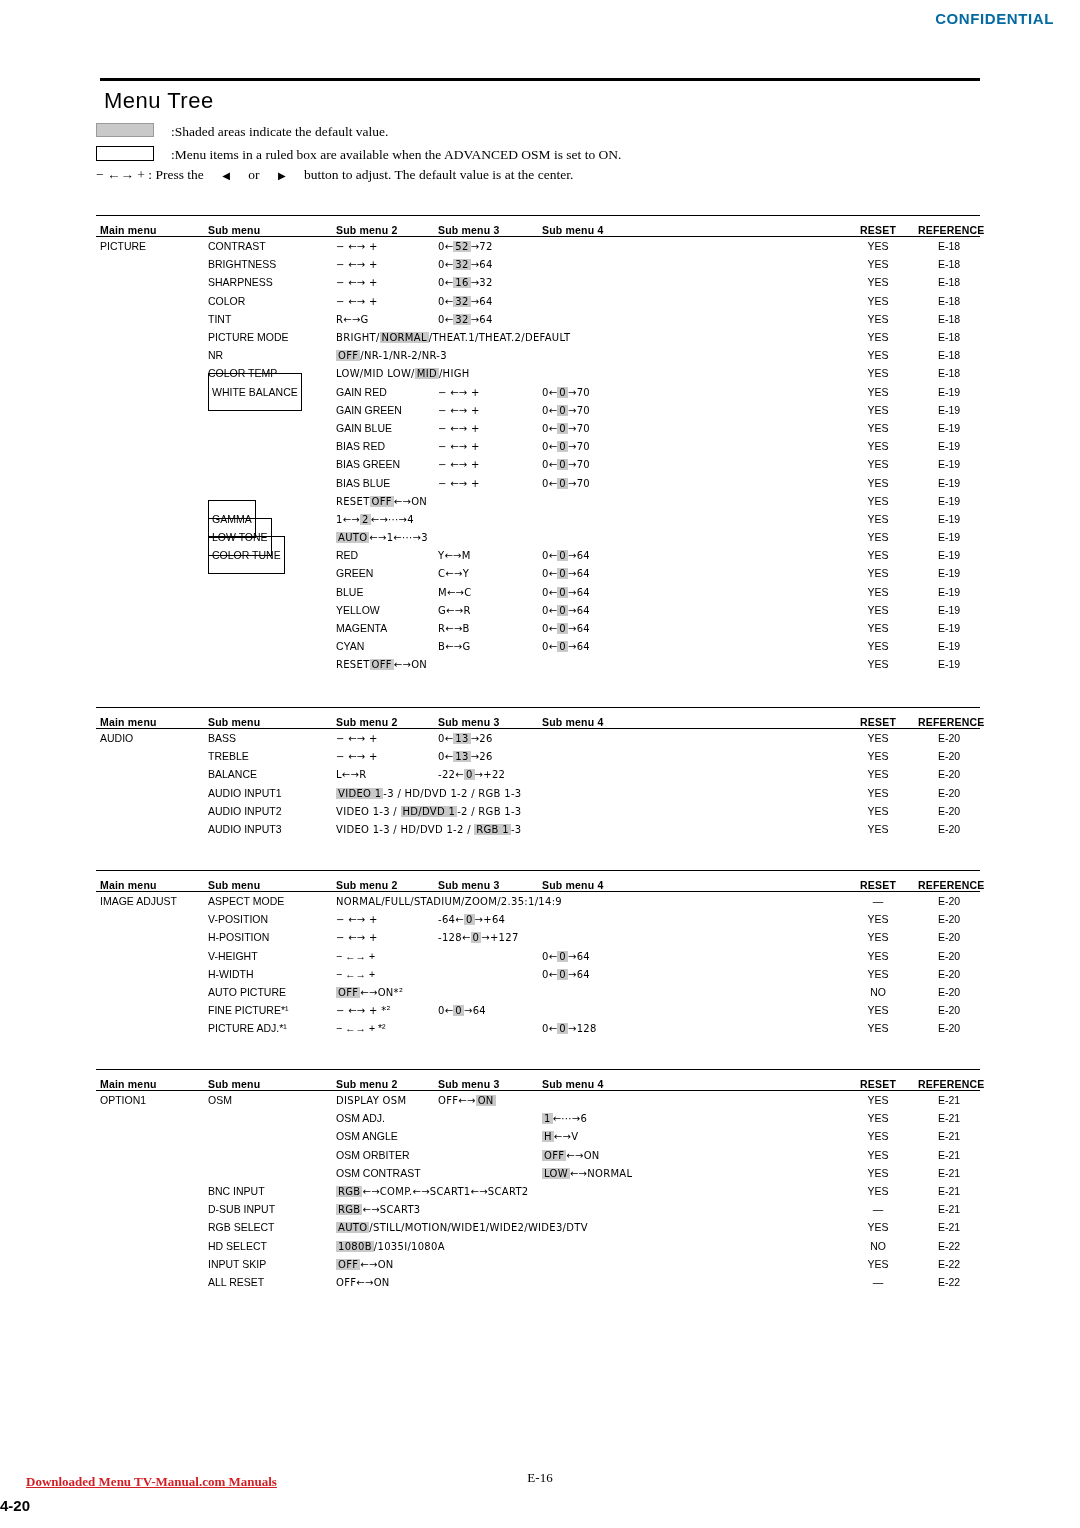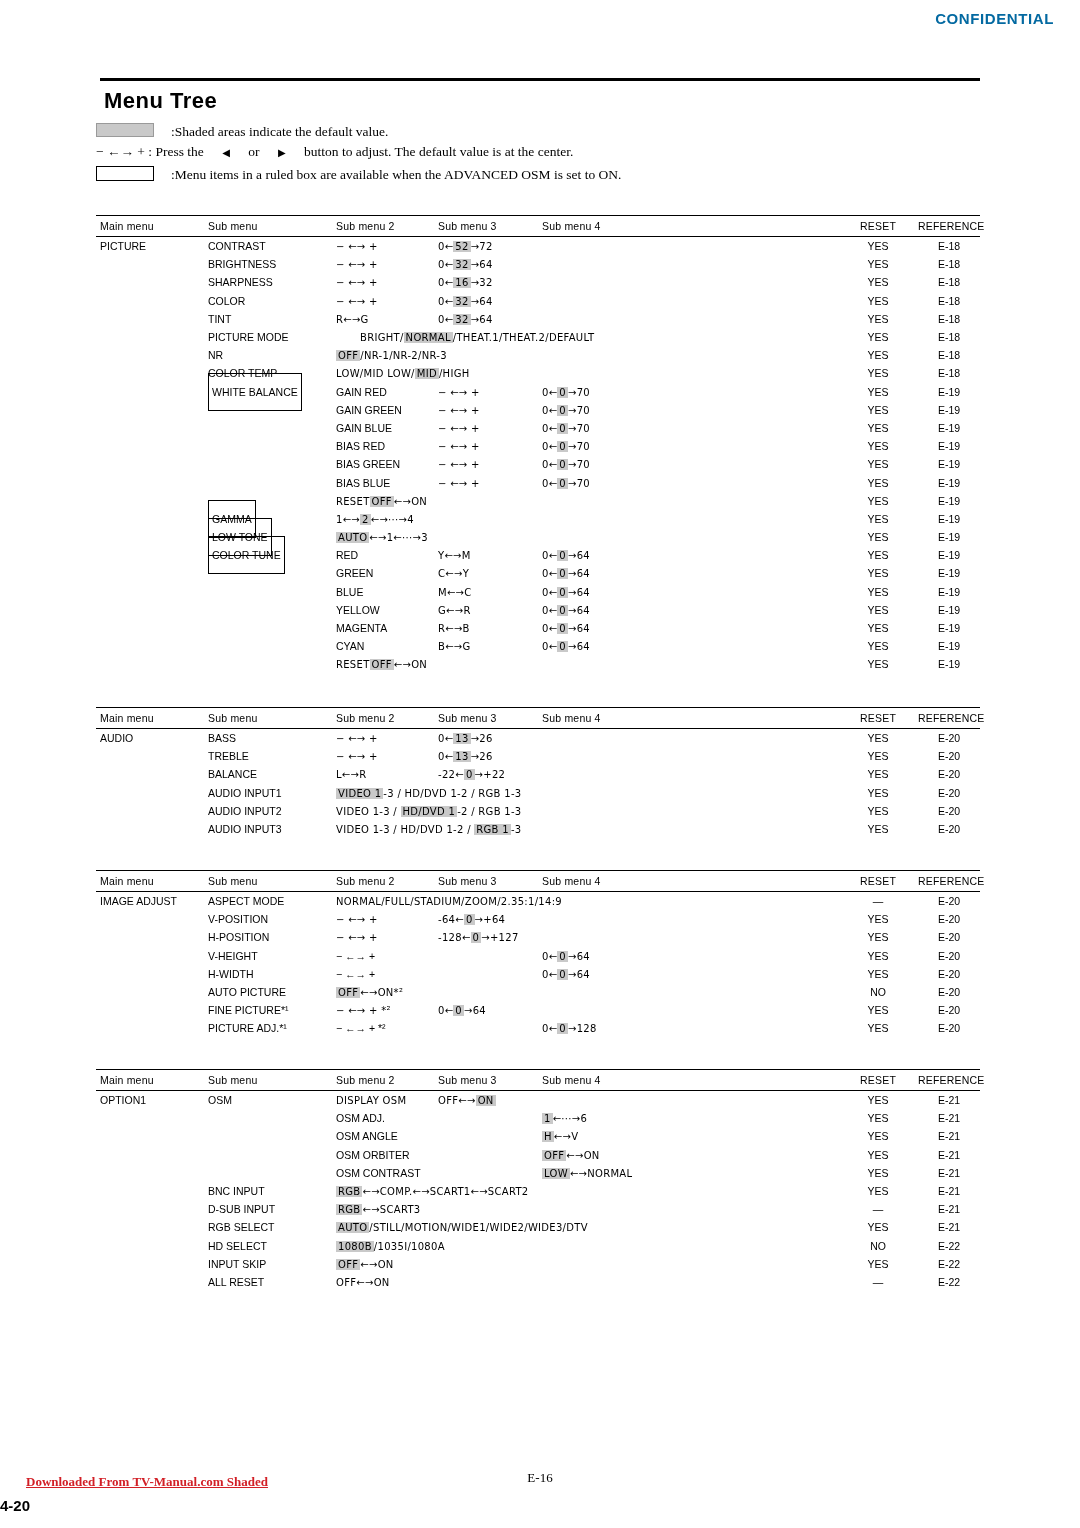--- a/index.html
+++ b/index.html
@@ -17,42 +17,42 @@
     color:#0369a1; font-weight:bold; font-size:15px;
     letter-spacing:0.6px;
   }
 
   .rule-top {
     position:absolute; left:100px; top:78px; width:880px;
     border-top:3px solid #000;
   }
   .title {
     position:absolute; left:104px; top:88px;
-    font-size:22px; font-weight:bold; letter-spacing:0.5px;
+    font-size:22px; font-weight:normal; letter-spacing:0.5px;
   }
 
   .legend { position:absolute; left:96px; top:122px; width:900px; }
   .legend-row { display:flex; align-items:baseline; font-size:13.5px; font-family:"Liberation Serif", serif; margin-bottom:4px;gap:15px; }
   .swatch-grey {
     display:inline-block; width:56px; height:12px; background:#c9c9c9;
     border:1px solid #9a9a9a; margin-right:2px; position:relative; top:1px;
   }
   .swatch-box {
     display:inline-block; width:56px; height:13px; background:#fff;
     border:1.5px solid #000; margin-right:2px; position:relative; top:2px;
   }
   .legend-txt { white-space:pre; }
   .tri-l:before { content:"\25C0"; font-size:10px; }
   .tri-r:before { content:"\25B6"; font-size:10px; }
 
   
   .tbl { position:absolute; left:96px; width:884px; font-size:10.5px; }
   .hdr {
     display:flex; border-top:1px solid #000; border-bottom:1px solid #000;
-    height:20px; align-items:center; font-weight:normal; font-size:10.5px;
+    height:20px; align-items:flex-end; font-weight:bold; font-size:10.5px;
     letter-spacing:0.2px;
   }
   .row { display:flex; height:18.2px; align-items:center; }
   .c-main { width:112px; padding-left:4px; box-sizing:border-box; }
   .c-sub  { width:128px; box-sizing:border-box; }
   .c-sub2 { width:102px; box-sizing:border-box; }
   .c-sub3 { width:104px; box-sizing:border-box; }
   .c-sub4 { width:296px; box-sizing:border-box; }
   .c-reset{ width:80px; text-align:center; box-sizing:border-box; }
   .c-ref  { width:62px; text-align:center; box-sizing:border-box; }
@@ -79,29 +79,29 @@
 
   <div class="rule-top"></div>
   <div class="title">Menu Tree</div>
 
   <div class="legend">
     <div class="legend-row">
       <span class="swatch-grey"></span>
       <span class="legend-txt">:Shaded areas indicate the default value.</span>
     </div>
     <div class="legend-row">
+      <span class="swatch-box"></span>
+      <span class="legend-txt">:Menu items in a ruled box are available when the ADVANCED OSM is set to ON.</span>
+    </div>
+    <div class="legend-row">
       <span class="legend-txt">− ←→ + : Press the </span>
       <span class="tri-l"></span>
       <span class="legend-txt"> or </span>
       <span class="tri-r"></span>
       <span class="legend-txt"> button to adjust. The default value is at the center.</span>
-    </div>
-    <div class="legend-row">
-      <span class="swatch-box"></span>
-      <span class="legend-txt">:Menu items in a ruled box are available when the ADVANCED OSM is set to ON.</span>
     </div>
   </div>
 
   <div id="tables">
       <div class="tbl" style="top: 215px;">
         <div class="hdr">
           <div class="c-main">Main menu</div>
           <div class="c-sub">Sub menu</div>
           <div class="c-sub2">Sub menu 2</div>
           <div class="c-sub3">Sub menu 3</div>
@@ -150,21 +150,21 @@
           <div class="c-sub">TINT</div>
           <div class="c-sub2"><span class="mono-arrow">R←→G</span></div>
           <div class="c-sub3"><span class="mono-arrow">0←<span class="hl">32</span>→64</span></div>
           <div class="c-sub4"></div>
           <div class="c-reset">YES</div>
           <div class="c-ref">E-18</div>
         </div>
         <div class="row">
           <div class="c-main"></div>
           <div class="c-sub">PICTURE MODE</div>
-          <div class="c-sub2" style="width: auto; white-space: nowrap; margin-left: 24px;"><span class="mono-arrow">BRIGHT/</span><span class="mono-arrow"><span class="hl">NORMAL</span>/THEAT.1/THEAT.2/DEFAULT</span></div>
+          <div class="c-sub2" style="width: auto; white-space: nowrap;"><span class="mono-arrow">BRIGHT/</span><span class="mono-arrow"><span class="hl">NORMAL</span>/THEAT.1/THEAT.2/DEFAULT</span></div>
           <div class="c-sub3" style="width: 502px; flex: 1 1 0%;"></div>
           <div class="c-reset">YES</div>
           <div class="c-ref">E-18</div>
         </div>
         <div class="row">
           <div class="c-main"></div>
           <div class="c-sub">NR</div>
           <div class="c-sub2" style="width: auto; white-space: nowrap;"><span class="mono-arrow"></span><span class="mono-arrow"><span class="hl">OFF</span>/NR-1/NR-2/NR-3</span></div>
           <div class="c-sub3" style="width: 502px; flex: 1 1 0%;"></div>
           <div class="c-reset">YES</div>
@@ -563,16 +563,16 @@
           <div class="c-sub">ALL RESET</div>
           <div class="c-sub2"><span class="mono-arrow">OFF←→ON</span></div>
           <div class="c-sub3"></div>
           <div class="c-sub4"></div>
           <div class="c-reset">—</div>
           <div class="c-ref">E-22</div>
         </div>
       </div>
     </div>
 
-  <a class="footer-link">Downloaded From TV-Manual.com Shaded</a>
+  <a class="footer-link">Downloaded Menu TV-Manual.com Manuals</a>
   <div class="page-e16">E-16</div>
   <div class="page-num">4-20</div>
 </div>
 
 </body></html>

